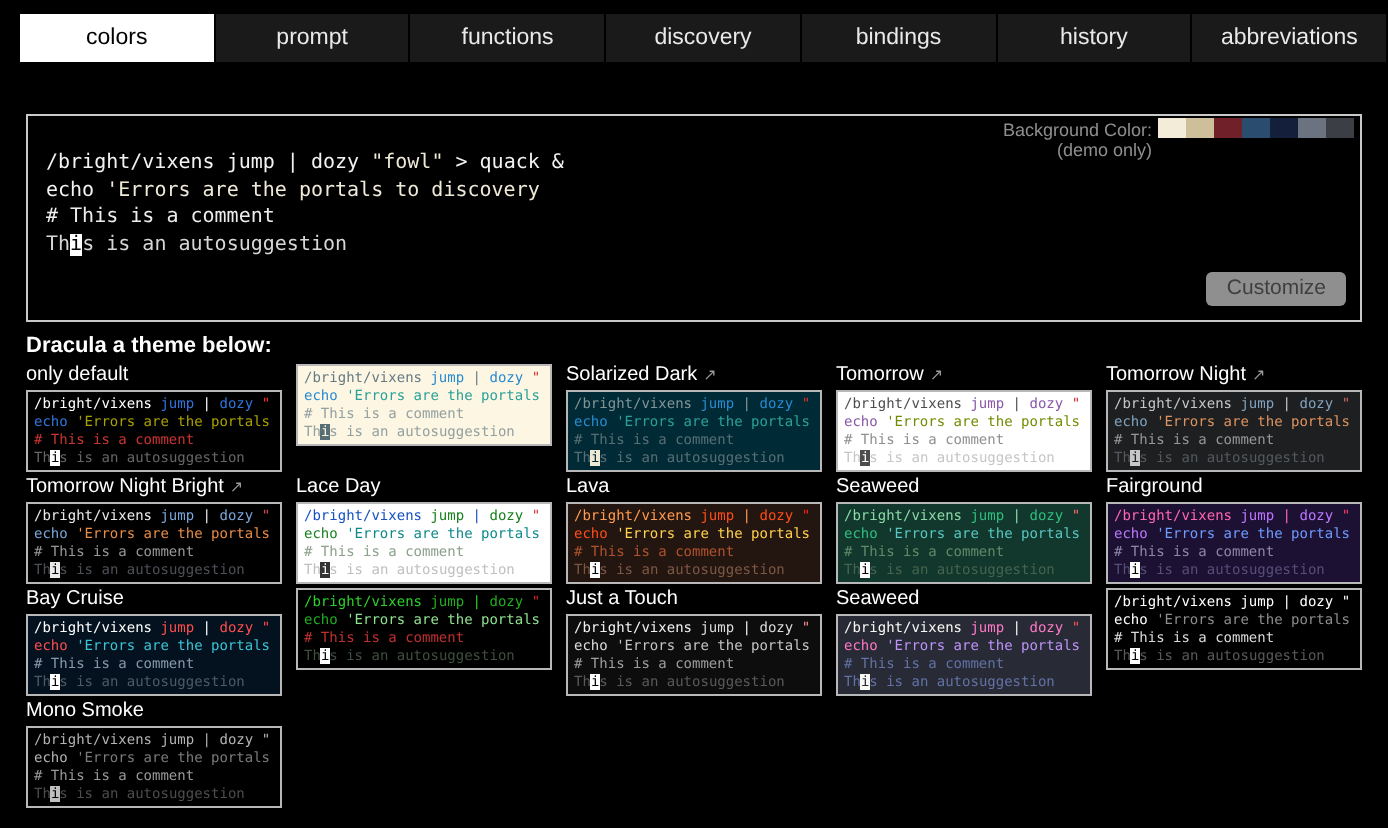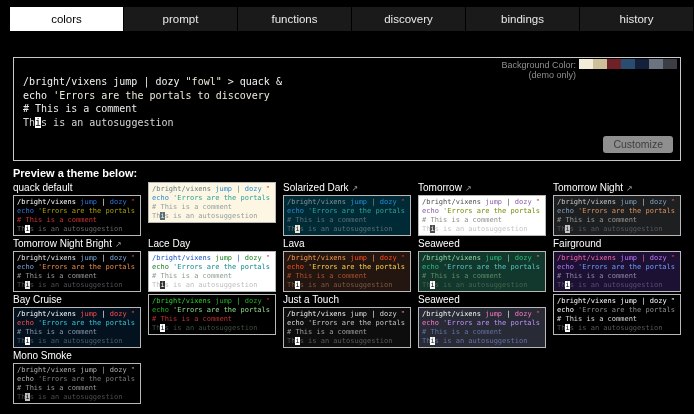--- a/index.html
+++ b/index.html
@@ -64,20 +64,21 @@
 
 <div class="page">
 
   <div class="tab-bar">
       <div class="tab active">colors</div>
       <div class="tab">prompt</div>
       <div class="tab">functions</div>
       <div class="tab">discovery</div>
       <div class="tab">bindings</div>
       <div class="tab">history</div>
+      <div class="tab">abbreviations</div>
     </div>
 
   <div class="terminal">
     <div class="bg-label">
       <div>Background Color:</div>
       <div>(demo only)</div>
     </div>
     <div class="swatches">
         <div class="swatch" style="background: rgb(242, 236, 216);"></div>
         <div class="swatch" style="background: rgb(205, 191, 154);"></div>
@@ -89,25 +90,25 @@
       </div>
     <div class="term-lines">
         <div class="code-line"><span style="color: rgb(242, 242, 242);">/bright/vixens </span><span style="color: rgb(242, 242, 242);">jump</span><span style="color: rgb(242, 242, 242);"> | </span><span style="color: rgb(242, 242, 242);">dozy</span><span style="color: rgb(242, 242, 242);"> </span><span style="color: rgb(239, 233, 216);">"fowl"</span><span style="color: rgb(242, 242, 242);"> &gt; </span><span style="color: rgb(242, 242, 242);">quack</span><span style="color: rgb(242, 242, 242);"> &amp;</span></div>
         <div class="code-line"><span style="color: rgb(242, 242, 242);">echo</span><span style="color: rgb(242, 242, 242);"> </span><span style="color: rgb(239, 233, 216);">'Errors are the portals to discovery</span></div>
         <div class="code-line"><span style="color: rgb(236, 236, 236);"># This is a comment</span></div>
         <div class="code-line"><span style="color: rgb(214, 214, 214);">Th</span><span style="background: rgb(255, 255, 255); color: rgb(0, 0, 0);">i</span><span style="color: rgb(214, 214, 214);">s is an autosuggestion</span></div>
       </div>
     <button class="customize">Customize</button>
   </div>
 
-  <div class="preview-heading">Preview a theme below:</div>
+  <div class="preview-heading">Dracula a theme below:</div>
 
   <div class="theme-grid">
       <div class="theme-card">
-        <div class="theme-name">quack default</div>
+        <div class="theme-name">only default</div>
         <div class="theme-preview" style="background: rgb(0, 0, 0);">
           <div class="code-line"><span style="color: rgb(255, 255, 255);">/bright/vixens </span><span style="color: rgb(48, 117, 221);">jump</span><span style="color: rgb(255, 255, 255);"> | </span><span style="color: rgb(48, 117, 221);">dozy</span><span style="color: rgb(255, 255, 255);"> </span><span style="color: rgb(255, 51, 51);">"</span></div>
           <div class="code-line"><span style="color: rgb(48, 117, 221);">echo</span><span style="color: rgb(255, 255, 255);"> </span><span style="color: rgb(168, 160, 0);">'Errors are the portals</span></div>
           <div class="code-line"><span style="color: rgb(204, 51, 51);"># This is a comment</span></div>
           <div class="code-line"><span style="color: rgb(102, 102, 102);">Th</span><span style="background: rgb(255, 255, 255); color: rgb(0, 0, 0);">i</span><span style="color: rgb(102, 102, 102);">s is an autosuggestion</span></div>
         </div>
       </div>
       <div class="theme-card">
         <div class="theme-preview" style="background: rgb(253, 246, 227);">
           <div class="code-line"><span style="color: rgb(101, 123, 131);">/bright/vixens </span><span style="color: rgb(38, 139, 210);">jump</span><span style="color: rgb(101, 123, 131);"> | </span><span style="color: rgb(38, 139, 210);">dozy</span><span style="color: rgb(101, 123, 131);"> </span><span style="color: rgb(220, 50, 47);">"</span></div>

